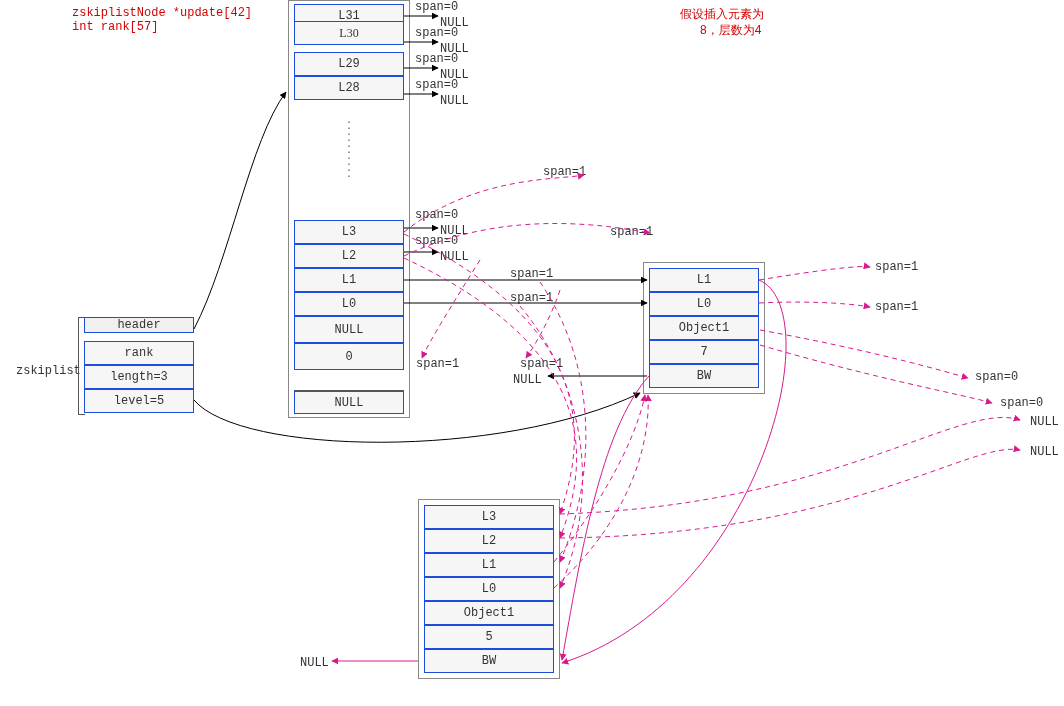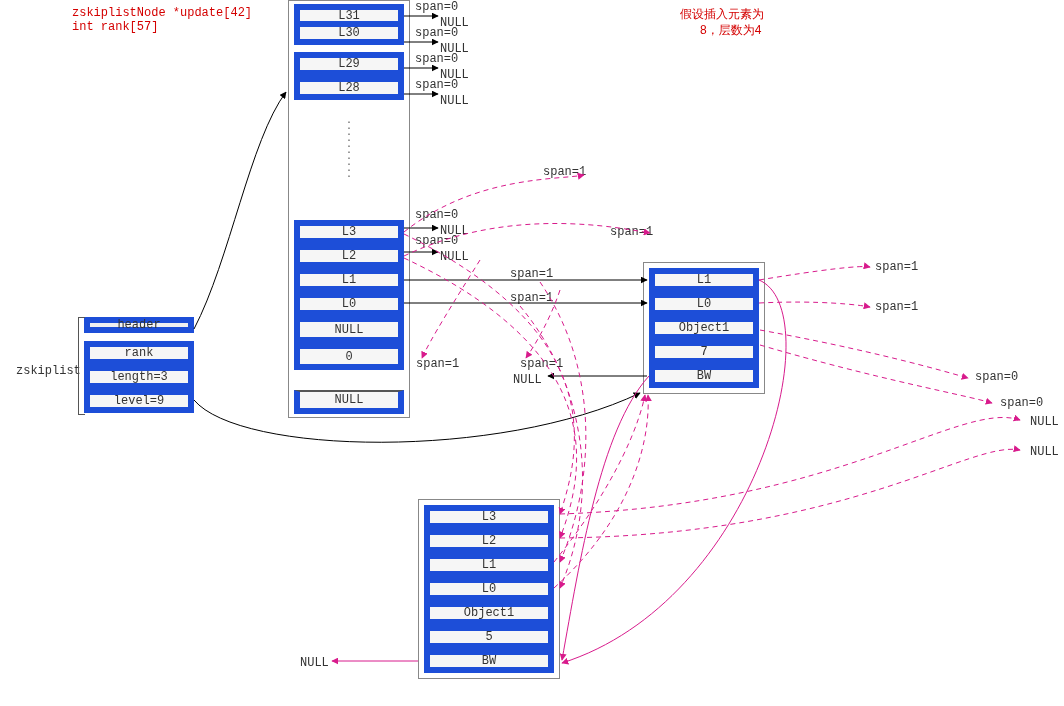--- a/index.html
+++ b/index.html
@@ -12,21 +12,21 @@
   }
   .canvas {
     position: relative;
     width: 1064px;
     height: 706px;
     overflow: hidden;
   }
   .cell {
     position: absolute;
     box-sizing: border-box;
-    border: 6px solid #1d4ed8;
+    border: 1px solid #1d4ed8;
     background: #f6f6f6;
     display: flex;
     align-items: center;
     justify-content: center;
     font-size: 12px;
     color: #333;
     white-space: nowrap;
   }
   .cell.header-row { background: #f0f0f0; }
   .label {
@@ -59,26 +59,26 @@
   <div class="label red-text" style="left:72px; top:20px;">int rank[57]</div>
 
   <div class="label red-text" style="left:680px; top:6px; font-family: sans-serif;">假设插入元素为</div>
   <div class="label red-text" style="left:700px; top:22px; font-family: sans-serif;">8，层数为4</div>
 
   <div class="label" style="left:16px; top:364px;">zskiplist</div>
 
   <div class="cell header-row" style="left:84px; top:317px; width:110px; height:16px;">header</div>
   <div class="cell" style="left:84px; top:341px; width:110px; height:24px;">rank</div>
   <div class="cell" style="left:84px; top:365px; width:110px; height:24px;">length=3</div>
-  <div class="cell" style="left:84px; top:389px; width:110px; height:24px;">level=9</div>
+  <div class="cell" style="left:84px; top:389px; width:110px; height:24px;">level=5</div>
 
   <div style="position:absolute; left:78px; top:317px; width:6px; height:96px; border-left:1px solid #555; border-top:1px solid #555; border-bottom:1px solid #555;"></div>
 
   <div class="cell" style="left:294px; top:4px;  width:110px; height:24px;">L31</div>
-  <div class="cell" style="left:294px; top:21px; width:110px; height:24px;">L30</div>
+  <div class="cell" style="left:294px; top:21px; width:110px; height:24px;font-family:Liberation Serif, serif;">L30</div>
   <div class="cell" style="left:294px; top:52px; width:110px; height:24px;">L29</div>
   <div class="cell" style="left:294px; top:76px; width:110px; height:24px;">L28</div>
 
   <div style="position:absolute; left:288px; top:0px; width:122px; height:418px; border:1px solid #888; box-sizing:border-box;"></div>
 
   <div class="dots" style="left:346px; top:120px;">
     <span>·</span>
       <span>·</span>
       <span>·</span>
       <span>·</span>

